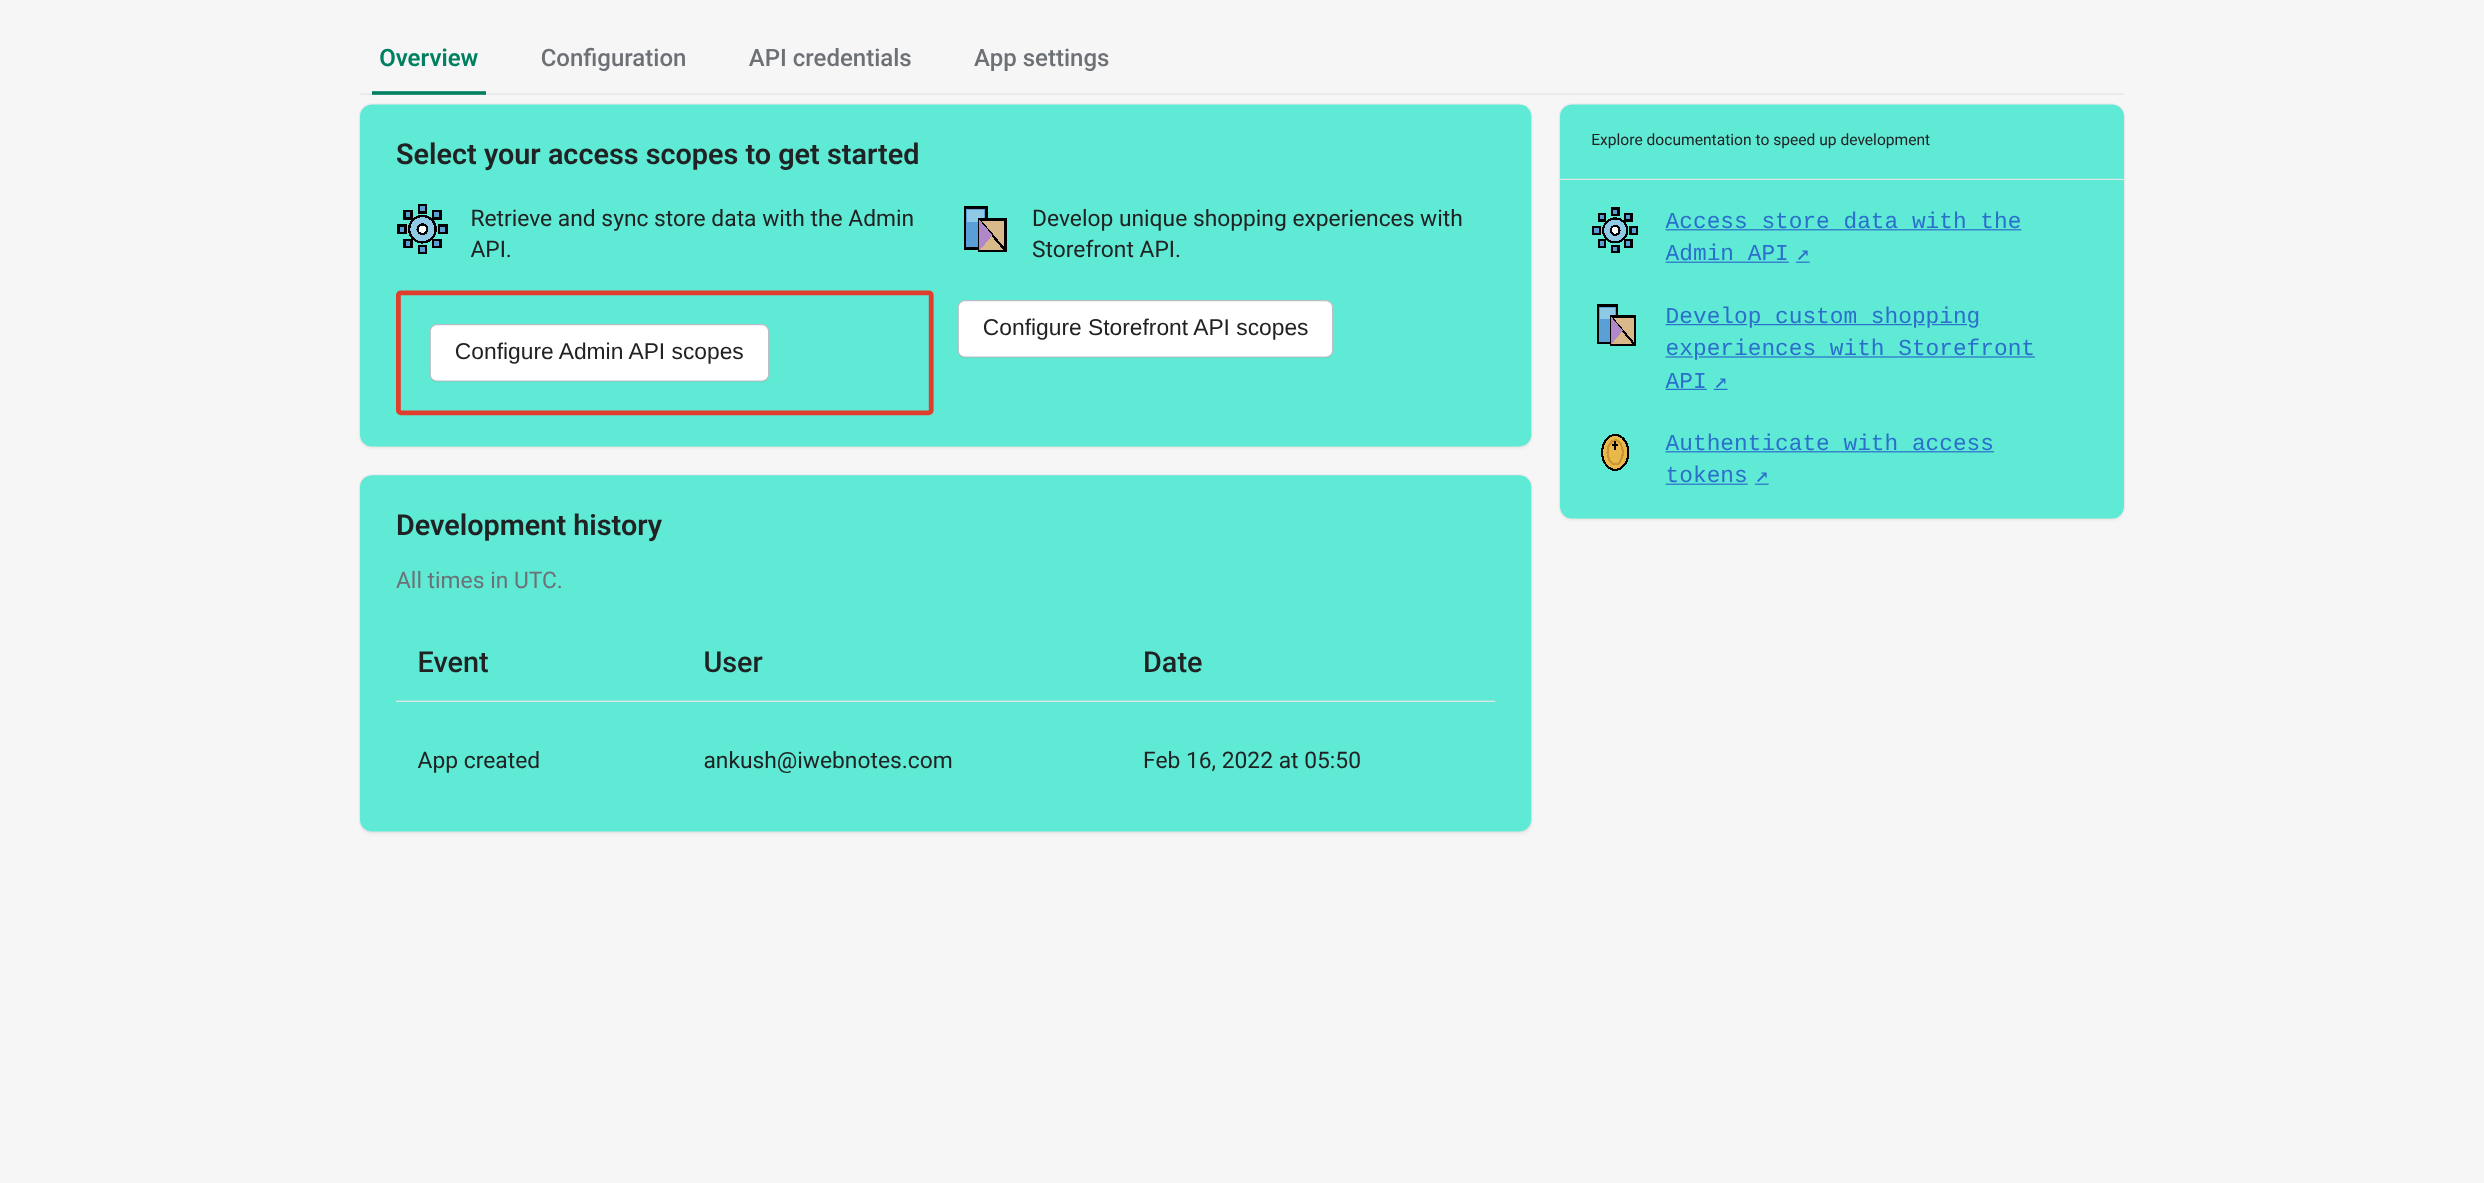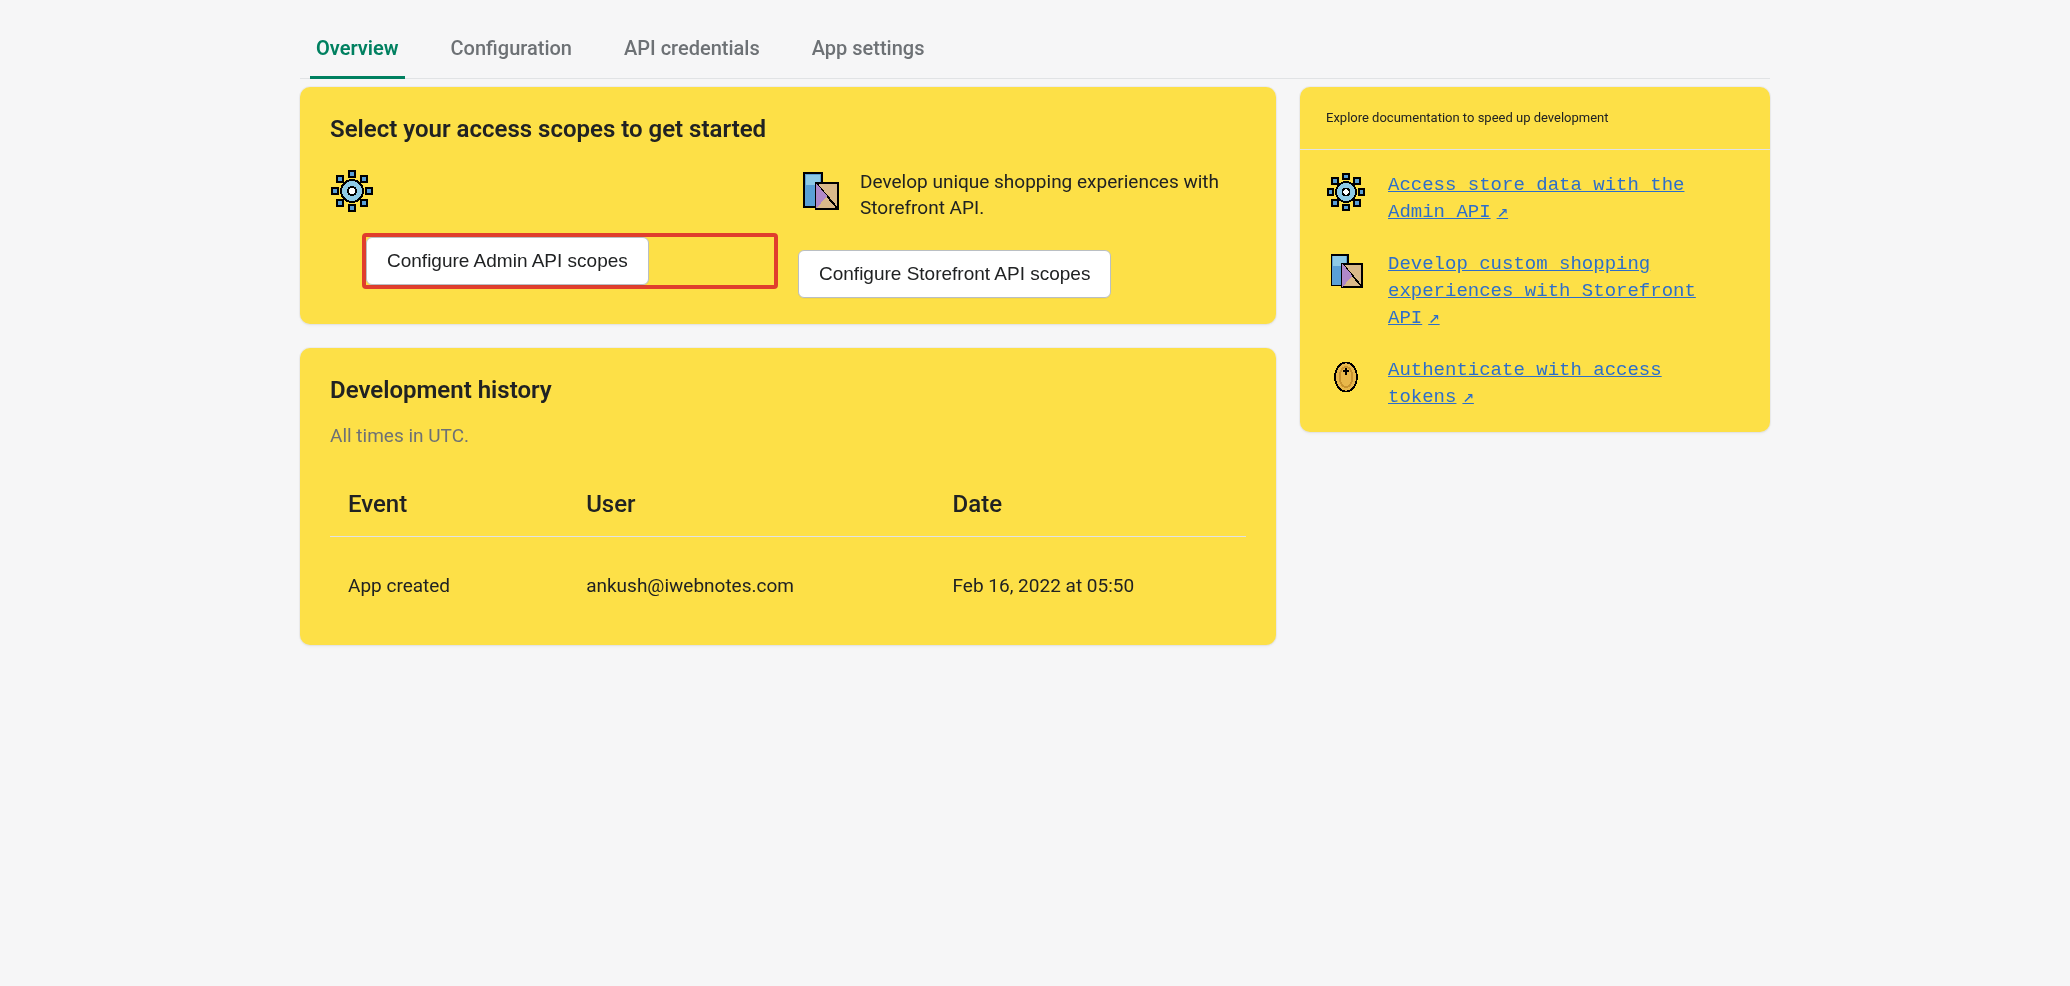--- a/index.html
+++ b/index.html
@@ -29,21 +29,21 @@
   }
   .tab.active {
     color: #008060;
     border-bottom-color: #008060;
     font-weight: 600;
   }
   .layout { display: flex; gap: 24px; align-items: flex-start; }
   .main-col { flex: 1; display: flex; flex-direction: column; gap: 24px; }
   .side-col { width: 470px; }
   .card {
-    background: #fde047;
+    background: #5eead4;
     border-radius: 10px;
     box-shadow: 0 0 0 1px rgba(0,0,0,0.04), 0 2px 3px rgba(0,0,0,0.04);
     overflow: hidden;
   }
   .card-pad { padding: 26px 30px; }
   .card h2 {
     font-size: 24px;
     font-weight: 600;
     margin-bottom: 22px;
   }
@@ -60,23 +60,22 @@
     padding: 12px 20px;
     font-size: 19px;
     font-weight: 500;
     color: #202223;
     cursor: pointer;
     box-shadow: 0 1px 0 rgba(0,0,0,0.03);
   }
   .highlight-box {
     border: 4px solid #e03e2d;
     border-radius: 4px;
-    padding: 0;
+    padding: 24px;
     display: inline-block;
-    margin-left: 32px;
   }
   .history-sub { color: #6d7175; font-size: 19px; margin-top: -6px; margin-bottom: 24px; }
   table { width: 100%; border-collapse: collapse; }
   th {
     text-align: left;
     font-weight: 500;
     font-size: 24px;
     color: #202223;
     padding: 14px 18px 14px 18px;
     border-bottom: 1px solid #e1e3e5;
@@ -137,20 +136,21 @@
                   <rect x="19" y="2" width="6" height="6" fill="none" stroke="#000" stroke-width="2"></rect>
                   <rect x="19" y="36" width="6" height="6" fill="none" stroke="#000" stroke-width="2"></rect>
                   <rect x="2" y="19" width="6" height="6" fill="none" stroke="#000" stroke-width="2"></rect>
                   <rect x="36" y="19" width="6" height="6" fill="none" stroke="#000" stroke-width="2"></rect>
                   <rect x="7" y="7" width="6" height="6" fill="none" stroke="#000" stroke-width="2"></rect>
                   <rect x="31" y="7" width="6" height="6" fill="none" stroke="#000" stroke-width="2"></rect>
                   <rect x="7" y="31" width="6" height="6" fill="none" stroke="#000" stroke-width="2"></rect>
                   <rect x="31" y="31" width="6" height="6" fill="none" stroke="#000" stroke-width="2"></rect>
                 </svg>
               </div>
+              <div class="scope-desc">Retrieve and sync store data with the Admin API.</div>
             </div>
             <div class="highlight-box">
               <button class="btn">Configure Admin API scopes</button>
             </div>
           </div>
 
           <div class="scope-block">
             <div class="scope-top">
               <div class="scope-icon">
                 <svg viewBox="0 0 44 44" width="44" height="44" shape-rendering="crispEdges">

